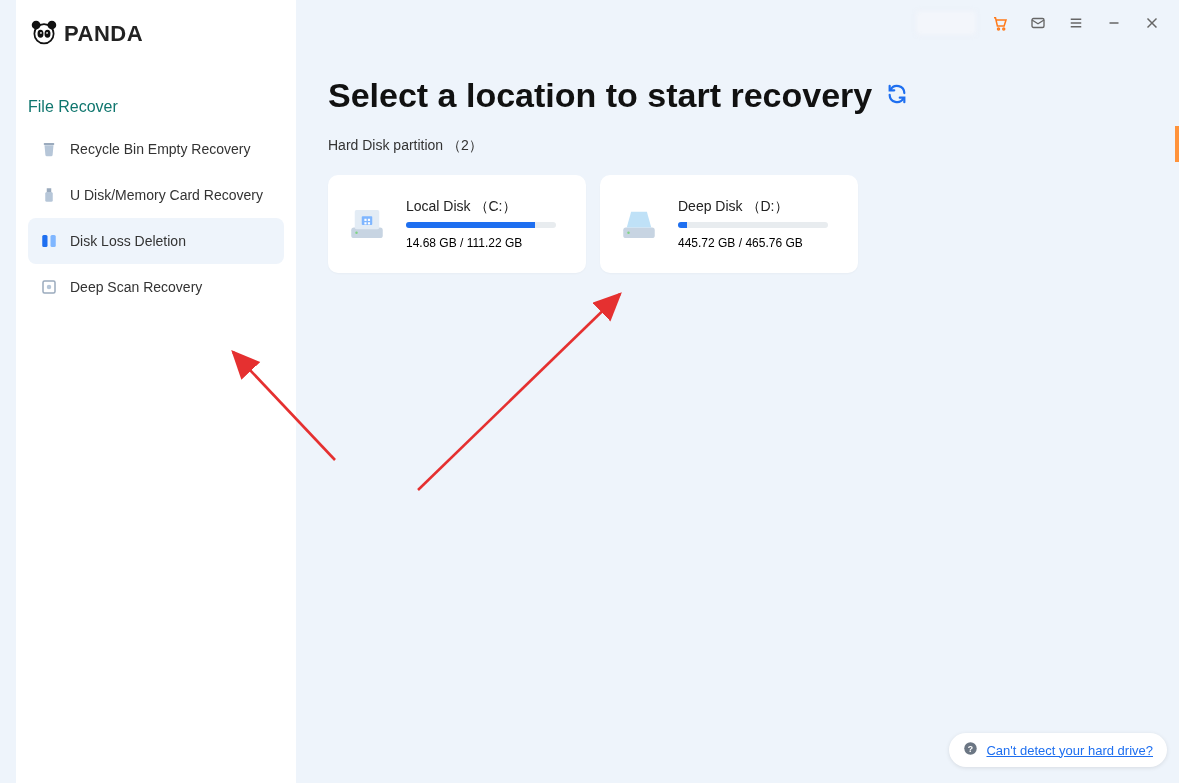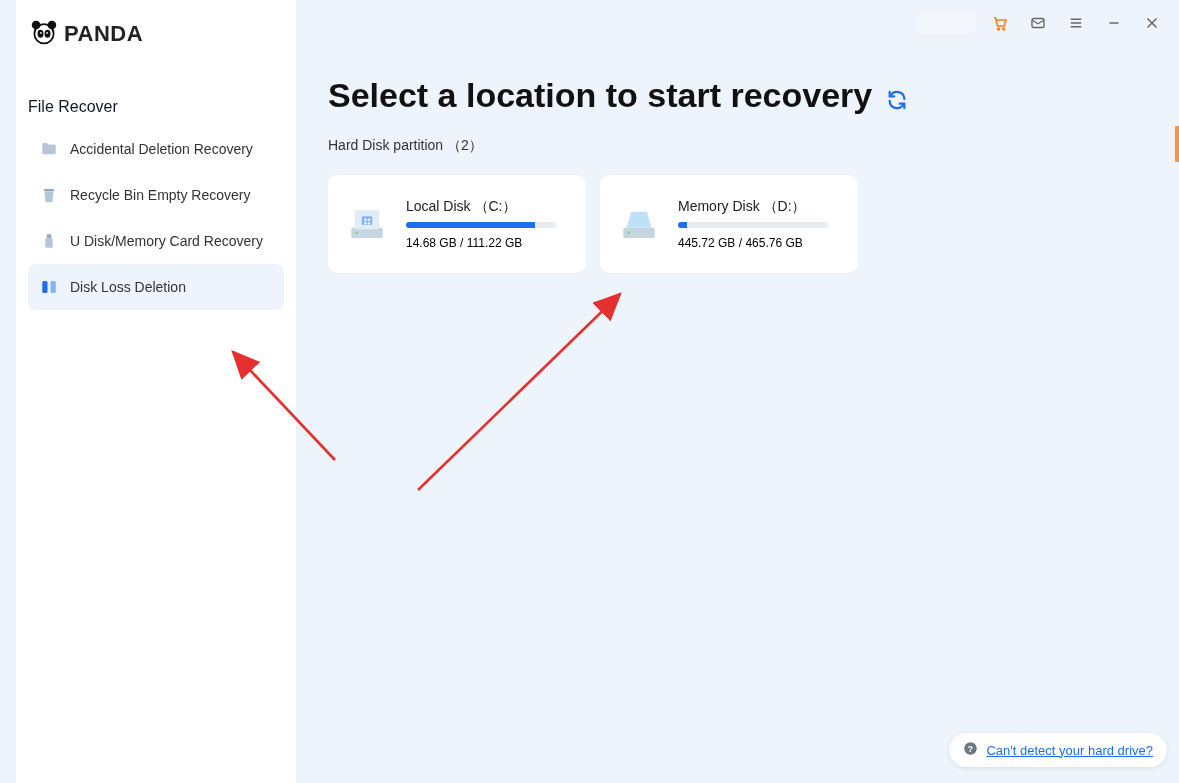--- a/index.html
+++ b/index.html
@@ -29,21 +29,21 @@
     font-size: 22px;
     font-weight: 800;
     letter-spacing: 0.5px;
     margin-left: 6px;
     font-family: Arial Black, Arial, sans-serif;
   }
   .sidebar-title {
     font-size: 16px;
     font-weight: 500;
     padding: 40px 14px 10px 12px;
-    color: #0f172a;
+    color: #0f766e;
   }
   .nav-list { list-style: none; padding: 0 12px; }
   .nav-item {
     display: flex;
     align-items: center;
     height: 46px;
     padding: 0 12px;
     border-radius: 8px;
     font-size: 14px;
     color: #333;
@@ -80,21 +80,21 @@
     margin-right: 4px;
     filter: blur(2px);
   }
   .main {
     position: absolute;
     left: 280px; right: 0; top: 46px; bottom: 0;
     padding: 30px 48px 0 48px;
   }
   .page-title-row {
     display: flex;
-    align-items: flex-end;
+    align-items: center;
     gap: 14px;
   }
   .page-title {
     font-size: 34px;
     font-weight: 800;
     color: #111;
   }
   .refresh-ico { color: #1E6FF0; }
   .section-label {
     margin-top: 22px;
@@ -171,28 +171,20 @@
     </span>
     <span class="logo-text">PANDA</span>
   </div>
 
   <div class="sidebar-title">File Recover</div>
 
   <ul class="nav-list">
     <li class="nav-item">
       <span class="nav-ico">
         <svg viewBox="0 0 24 24">
-            <path fill="#b6c6d8" d="M3 6a2 2 0 0 1 2-2h4l2 2h8a2 2 0 0 1 2 2v9a2 2 0 0 1-2 2H5a2 2 0 0 1-2-2V6z"></path>
-          </svg>
-      </span>
-      <span>Accidental Deletion Recovery</span>
-    </li>
-    <li class="nav-item">
-      <span class="nav-ico">
-        <svg viewBox="0 0 24 24">
             <path fill="#b6c6d8" d="M6 7h12l-1.2 13a2 2 0 0 1-2 1.8H9.2a2 2 0 0 1-2-1.8L6 7z"></path>
             <rect x="5" y="4" width="14" height="2.5" rx="1" fill="#9aaabd"></rect>
           </svg>
       </span>
       <span>Recycle Bin Empty Recovery</span>
     </li>
     <li class="nav-item">
       <span class="nav-ico">
         <svg viewBox="0 0 24 24">
             <rect x="9" y="3" width="6" height="5" fill="#9aaabd"></rect>
@@ -202,20 +194,29 @@
       <span>U Disk/Memory Card Recovery</span>
     </li>
     <li class="nav-item active">
       <span class="nav-ico">
         <svg viewBox="0 0 24 24">
             <rect x="3" y="4" width="7" height="16" rx="2" fill="#1E6FF0"></rect>
             <rect x="14" y="4" width="7" height="16" rx="2" fill="#7fb6ff"></rect>
           </svg>
       </span>
       <span>Disk Loss Deletion</span>
+    </li>
+    <li class="nav-item">
+      <span class="nav-ico">
+        <svg viewBox="0 0 24 24">
+            <rect x="4" y="4" width="16" height="16" rx="2" fill="none" stroke="#9aaabd" stroke-width="2"></rect>
+            <circle cx="12" cy="12" r="3" fill="#b6c6d8"></circle>
+          </svg>
+      </span>
+      <span>Deep Scan Recovery</span>
     </li>
   </ul>
 </aside>
 
 <div class="titlebar">
   <div class="user-badge"></div>
   <div class="tb-btn">
     <svg viewBox="0 0 24 24" fill="none" stroke="#ff7a1a" stroke-width="2">
         <path d="M4 5h2l2.5 11h9l2.5-8H7"></path>
         <circle cx="10" cy="20" r="1.3"></circle>
@@ -291,21 +292,21 @@
 
     <div class="disk-card">
       <span class="disk-ico">
         <svg viewBox="0 0 48 48">
             <rect x="6" y="28" width="36" height="12" rx="3" fill="#c7d4e2"></rect>
             <path d="M10 28 L15 10 H33 L38 28 Z" fill="#bfe1f7"></path>
             <circle cx="12" cy="34" r="1.4" fill="#7fd483"></circle>
           </svg>
       </span>
       <div class="disk-info">
-        <div class="disk-name">Memory Disk （D:）</div>
+        <div class="disk-name">Deep Disk （D:）</div>
         <div class="disk-bar">
           <div class="disk-bar-fill" style="width:6%"></div>
         </div>
         <div class="disk-cap">
           <span>445.72 GB</span> / <span>465.76 GB</span>
         </div>
       </div>
     </div>
   </div>
 </main>

